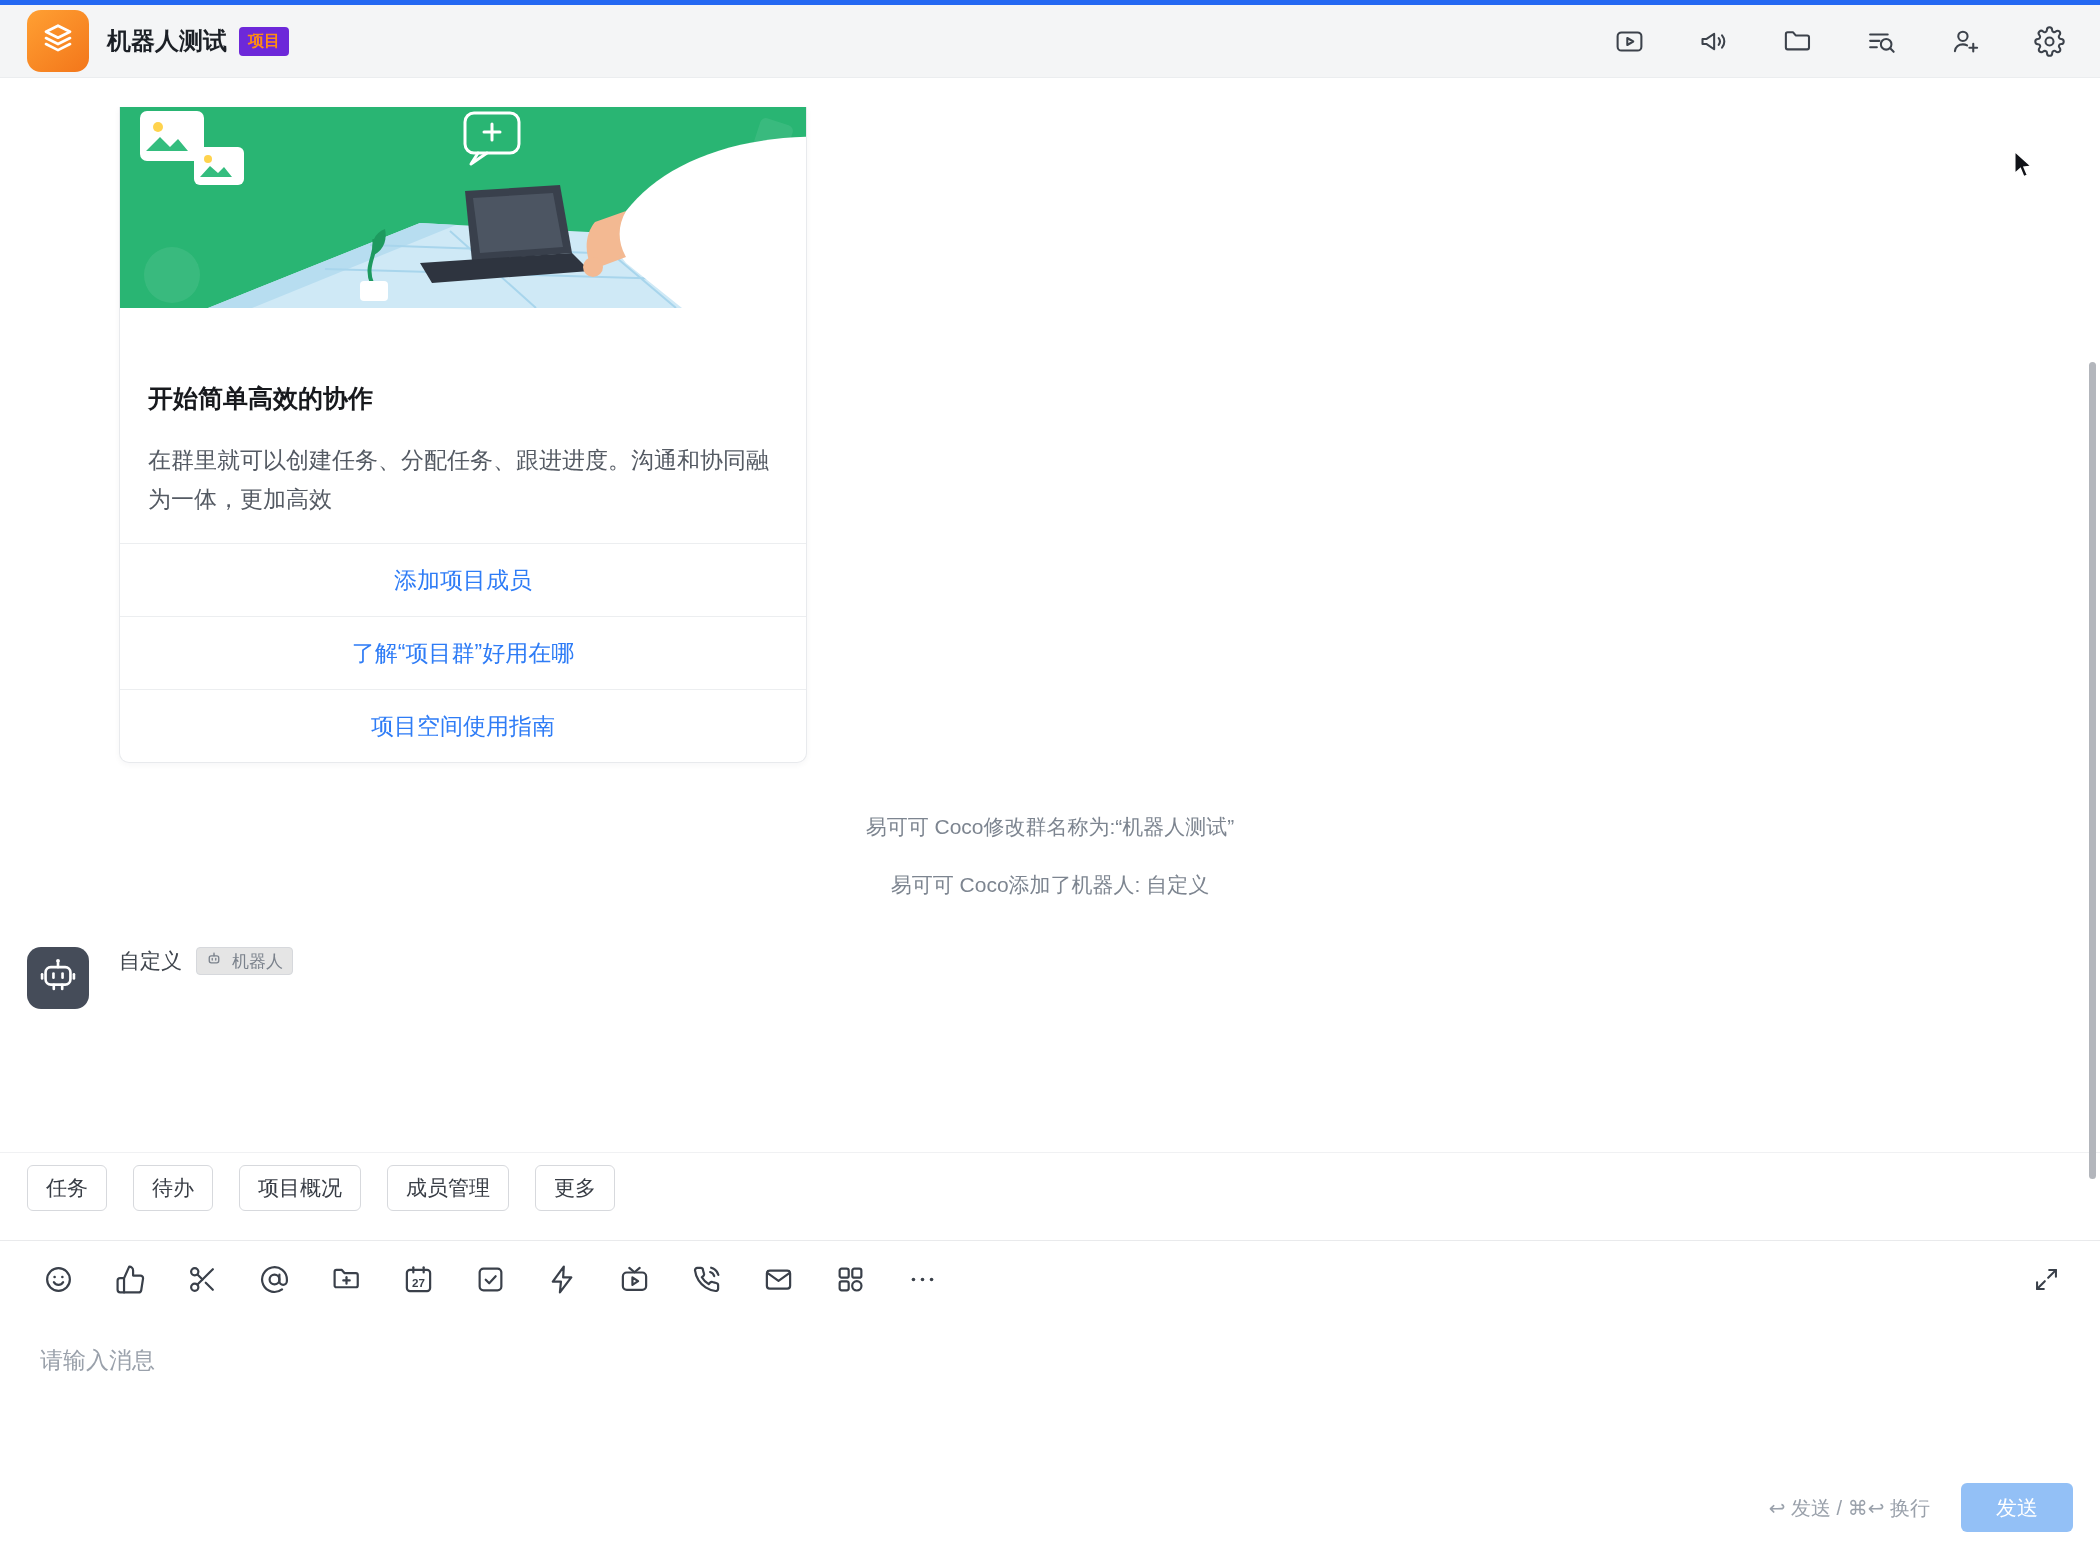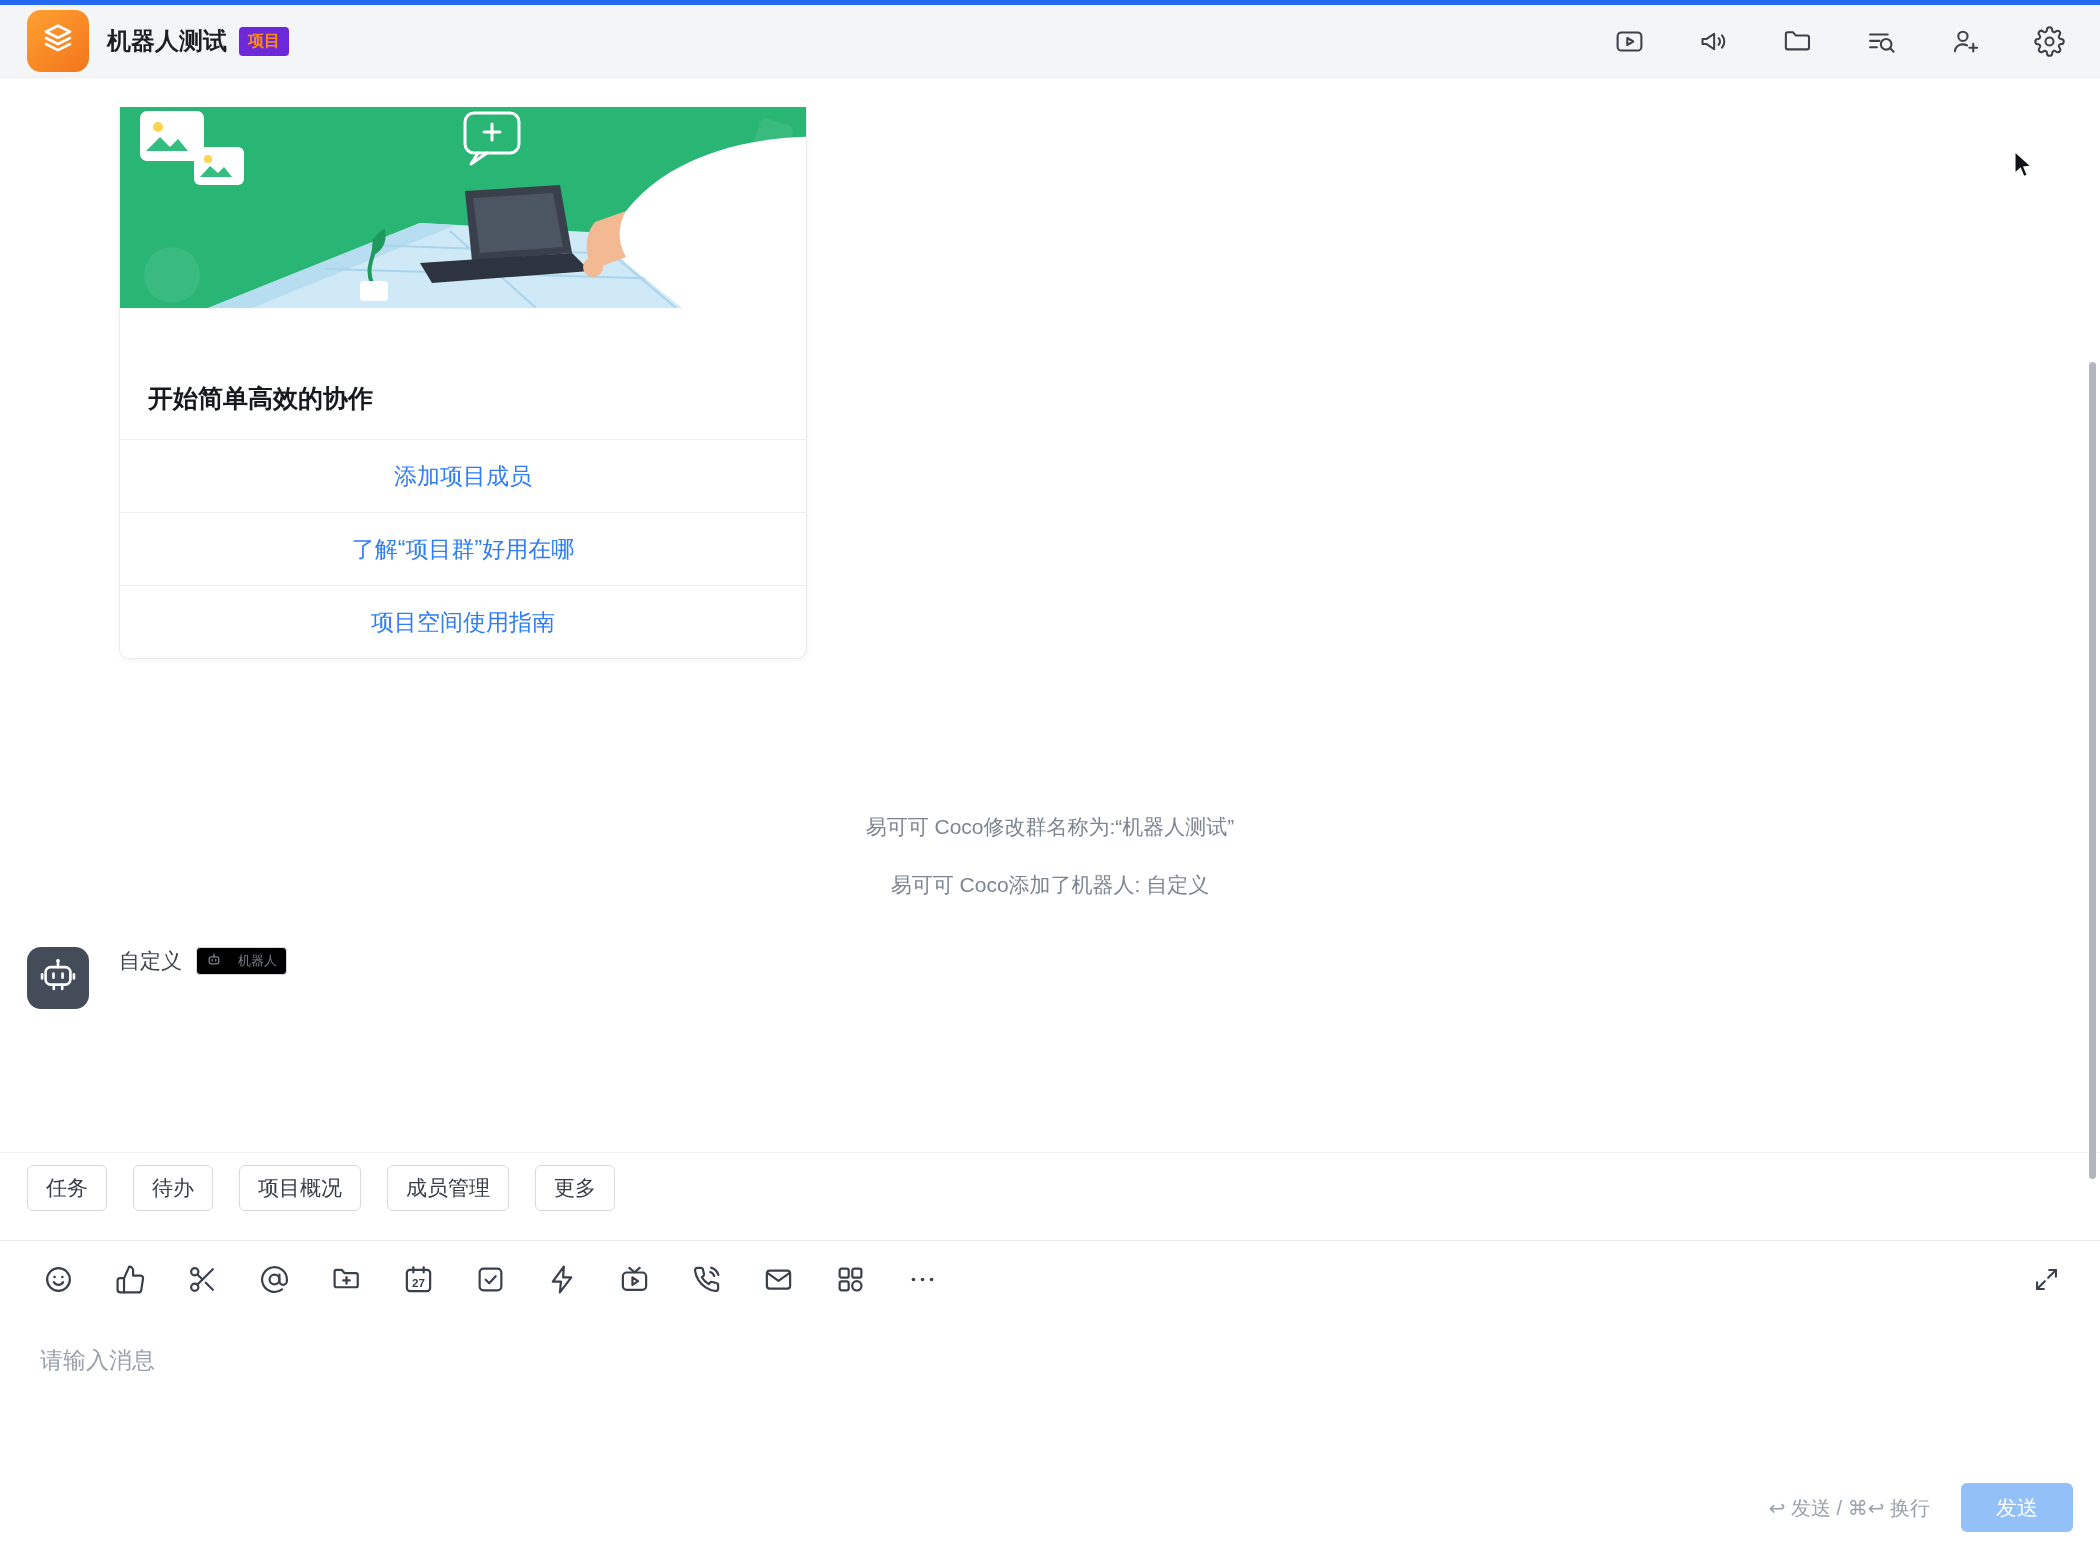--- a/index.html
+++ b/index.html
@@ -24,21 +24,21 @@
   .card-title{margin:74px 28px 0;font-size:25px;font-weight:700;color:#17191d;}
   .card-desc{margin:26px 28px 0;font-size:23px;line-height:39px;color:#545a63;}
   .card-links{margin-top:24px;}
   .card-link{height:72px;border-top:1px solid #eceef0;display:flex;align-items:center;justify-content:center;font-size:23px;color:#2e7cf6;cursor:pointer;}
 
   .sysmsg{position:absolute;left:0;width:2100px;text-align:center;font-size:21px;color:#7d8590;}
 
   .bot-avatar{position:absolute;left:27px;top:840px;width:62px;height:62px;border-radius:14px;background:#454c59;display:flex;align-items:center;justify-content:center;}
   .bot-namerow{position:absolute;left:119px;top:839px;height:30px;display:flex;align-items:center;gap:14px;}
   .bot-name{font-size:21px;color:#3f454d;}
-  .bot-badge{display:inline-flex;align-items:center;gap:16px;height:28px;border:1px solid #d6d8dc;border-radius:4px;padding:0 9px;font-size:13px;color:#7b828c;box-sizing:border-box;background:#000000;}
+  .bot-badge{display:inline-flex;align-items:center;gap:10px;height:28px;border:1px solid #d6d8dc;border-radius:4px;padding:0 9px;font-size:17px;color:#7b828c;box-sizing:border-box;background:#e5e5e5;}
   .bubble{position:absolute;left:119px;top:883px;height:70px;line-height:68px;padding:0 26px;background:#fff;border:1px solid #e3e5e8;border-radius:6px 12px 12px 12px;font-size:23px;color:#24282e;white-space:nowrap;}
 
   .footer-sep-top{position:absolute;top:1152px;left:0;right:0;height:1px;background:#f0f1f3;}
   .tabs{position:absolute;top:1165px;left:27px;display:flex;gap:26px;}
   .tabbtn{height:46px;padding:1px 18px;display:flex;align-items:center;background:#fff;border:1px solid #d7d9dd;border-radius:6px;font-size:21px;color:#383d45;cursor:pointer;box-sizing:border-box;}
 
   .divider{position:absolute;top:1240px;left:0;right:0;height:1px;background:#e9eaec;}
 
   .cicons{position:absolute;top:1262px;left:41px;display:flex;gap:38px;}
   .cbtn{width:34px;height:34px;display:flex;align-items:center;justify-content:center;cursor:pointer;}
@@ -157,20 +157,21 @@
             <path d="M358 46 l-7 11 16 -11"></path>
             <path d="M372 17 v16 M364 25 h16"></path>
           </g>
 
           <path d="M252 176 c-8 -18, 6 -30, 2 -44" stroke="#1e9a5f" stroke-width="4" fill="none"></path>
           <path d="M254 148 c11 -6, 13 -17, 11 -26 c-11 4, -15 15, -11 26z" fill="#1e9a5f"></path>
           <rect x="240" y="174" width="28" height="20" rx="4" fill="#ffffff"></rect>
         </svg>
       </div>
       <div class="card-title">开始简单高效的协作</div>
+      <div class="card-desc">在群里就可以创建任务、分配任务、跟进进度。沟通和协同融为一体，更加高效</div>
       <div class="card-links">
         <div class="card-link">添加项目成员</div>
         <div class="card-link">了解“项目群”好用在哪</div>
         <div class="card-link">项目空间使用指南</div>
       </div>
     </div>
 
     <div class="sysmsg" style="top:706px;">易可可 Coco修改群名称为:“机器人测试”</div>
     <div class="sysmsg" style="top:764px;">易可可 Coco添加了机器人: 自定义</div>
 

